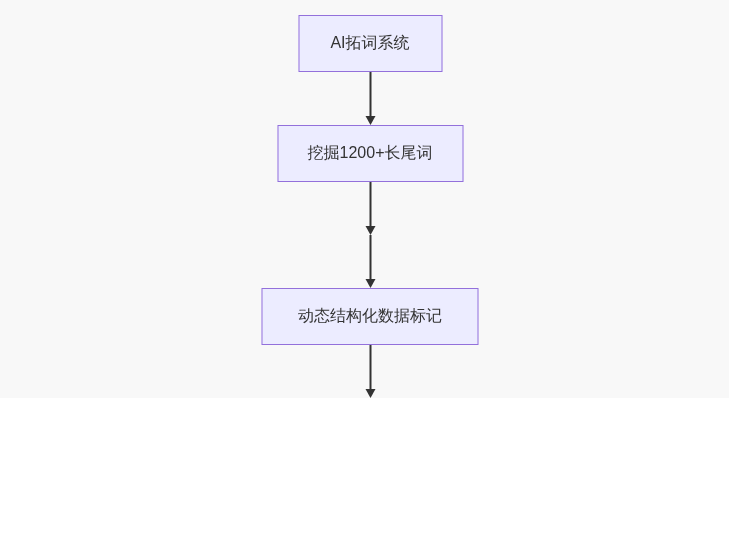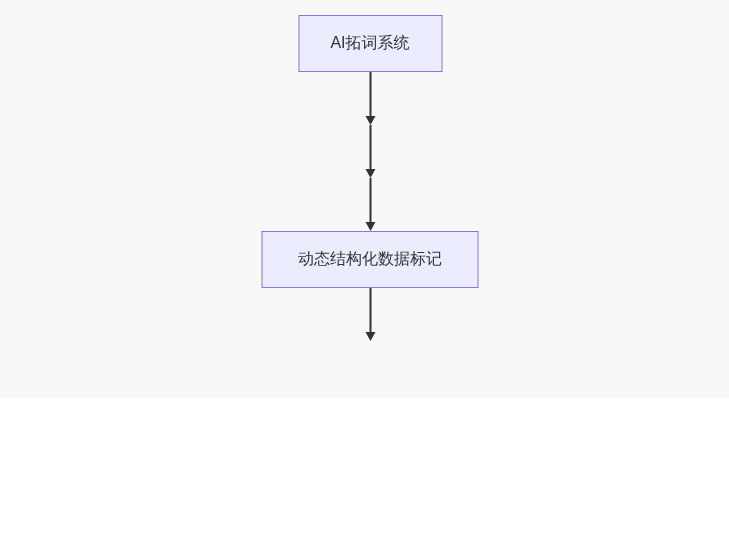--- a/index.html
+++ b/index.html
@@ -68,20 +68,23 @@
 
     <div class="node n1">
       <span>AI拓词系统</span>
     </div>
 
     <div class="edge">
       <div class="edge-line"></div>
       <div class="edge-head"></div>
     </div>
 
+    <div class="node n2">
+      <span>挖掘1200+长尾词</span>
+    </div>
 
     <div class="edge">
       <div class="edge-line"></div>
       <div class="edge-head"></div>
     </div>
 
 
     <div class="edge">
       <div class="edge-line"></div>
       <div class="edge-head"></div>

